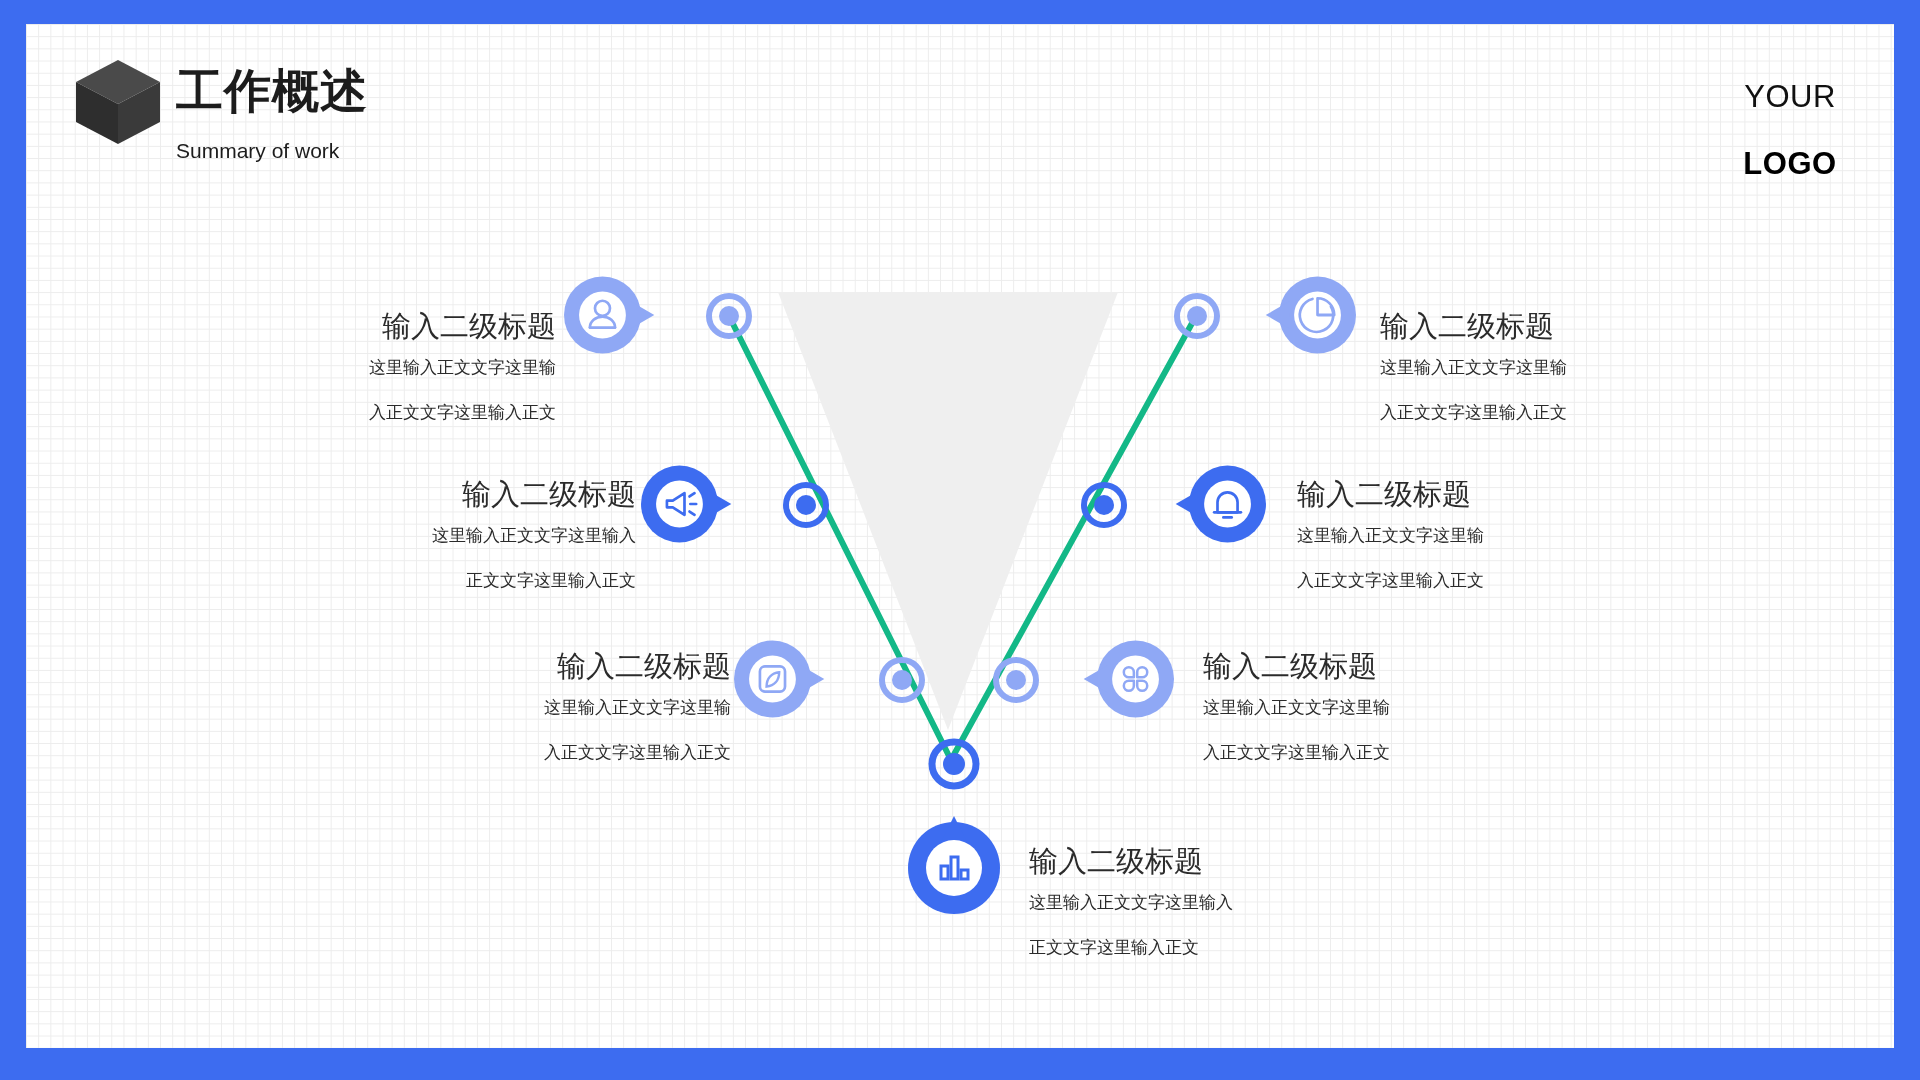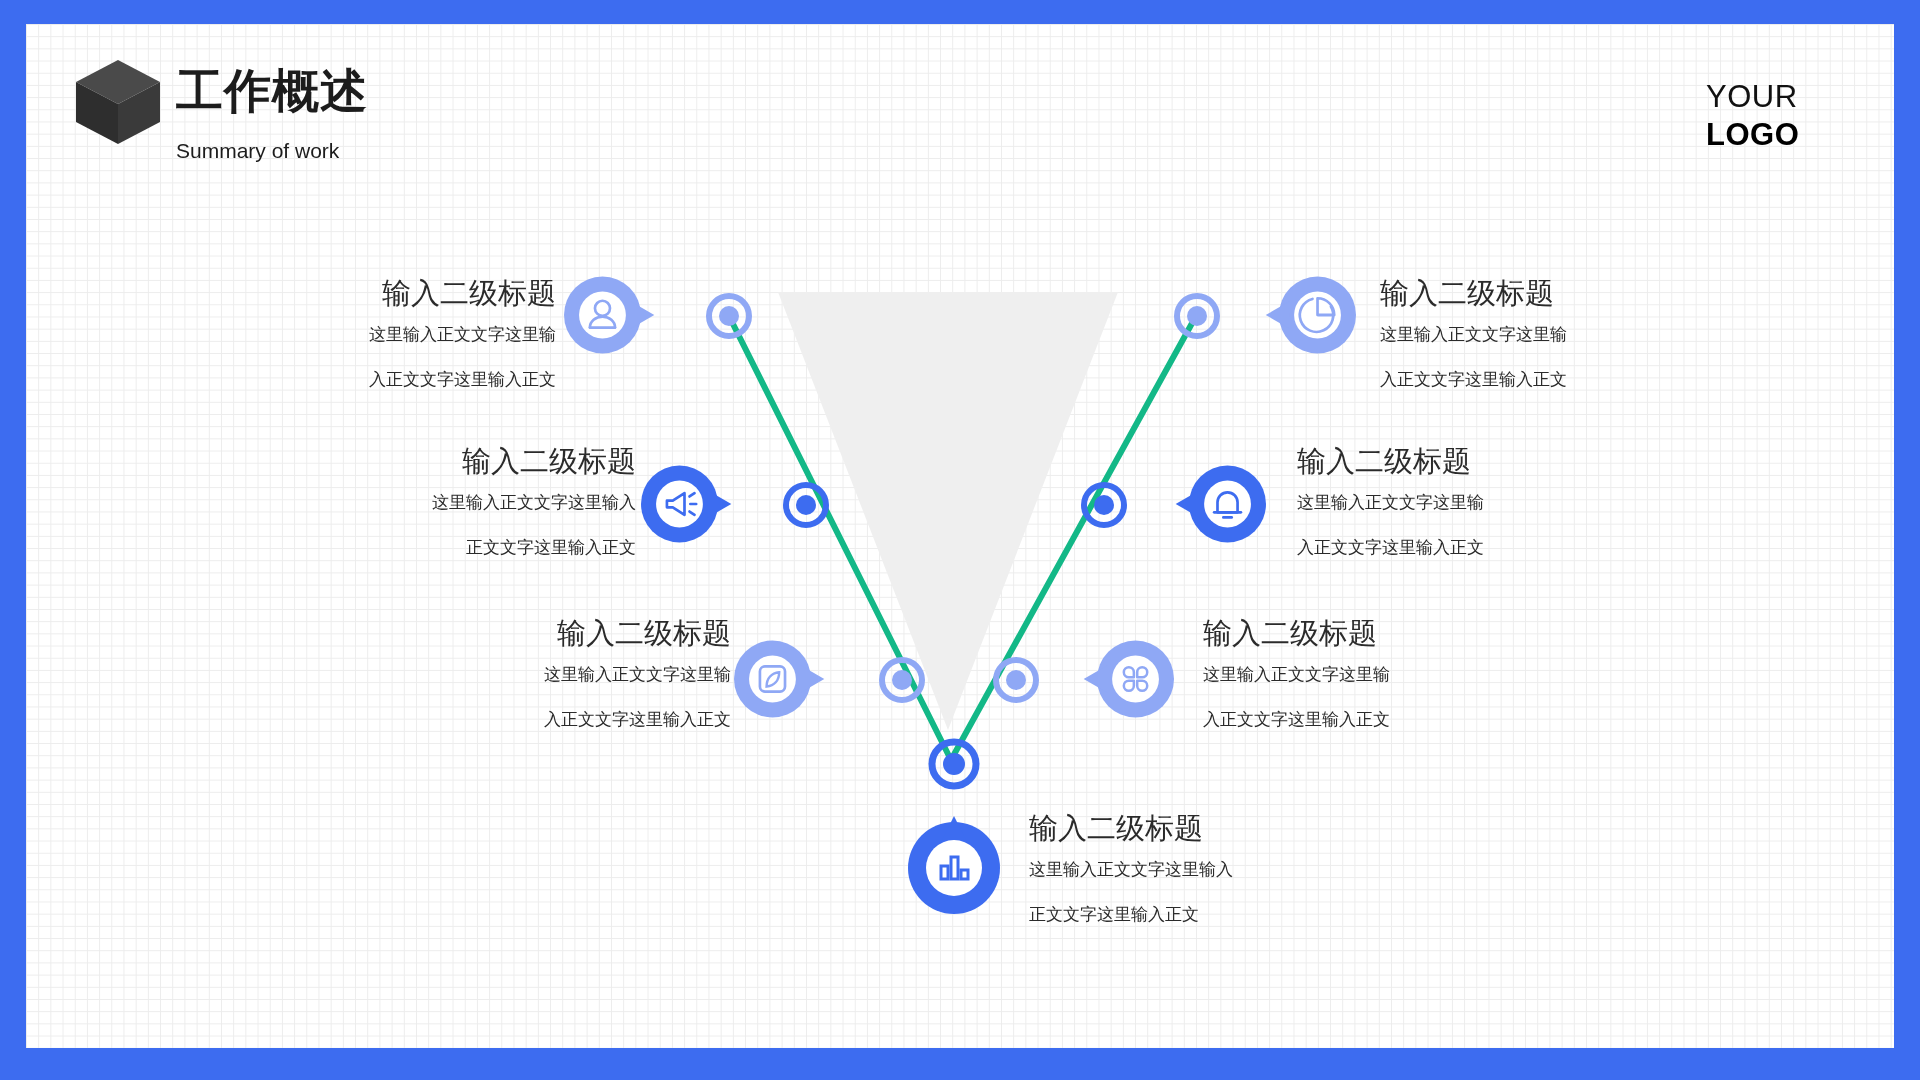--- a/index.html
+++ b/index.html
@@ -59,51 +59,52 @@
   .title-sub {
     font-size: 21px;
     line-height: 26px;
     color: #1c1c1c;
     margin-top: 18px;
     white-space: nowrap;
   }
 
   #brand-logo {
     position: absolute;
-    right: 68px;
+    right: 44px;
     top: 54px;
-    text-align: left;
+    text-align: center;
     width: 120px;
   }
   .brand-line1 {
     font-size: 31px;
     line-height: 38px;
     color: #111111;
     font-weight: 400;
     letter-spacing: 0.5px;
   }
   .brand-line2 {
     font-size: 31px;
     line-height: 38px;
     color: #000000;
     font-weight: bold;
     letter-spacing: 0.5px;
+    margin-top: 29px;
   }
 
   
   #diagram-svg {
     position: absolute;
     left: 0;
     top: 0;
     width: 1868px;
     height: 1024px;
   }
 
   
-  .text-block { position: absolute; }
+  .text-block { position: absolute; margin-top: 33px; }
   .tb-title {
     font-size: 29px;
     line-height: 38px;
     color: #2b2b2b;
     white-space: nowrap;
     font-weight: normal;
   }
   .tb-body {
     font-size: 17px;
     line-height: 45px;

